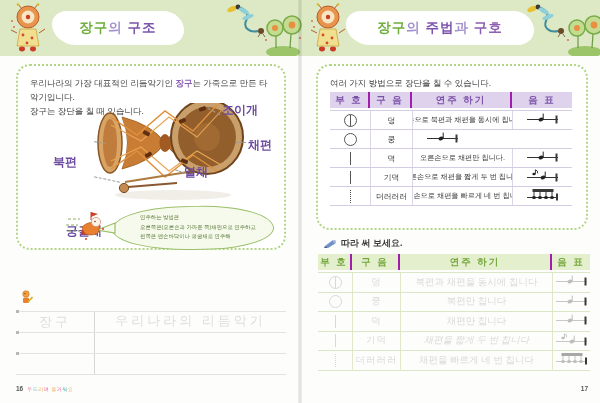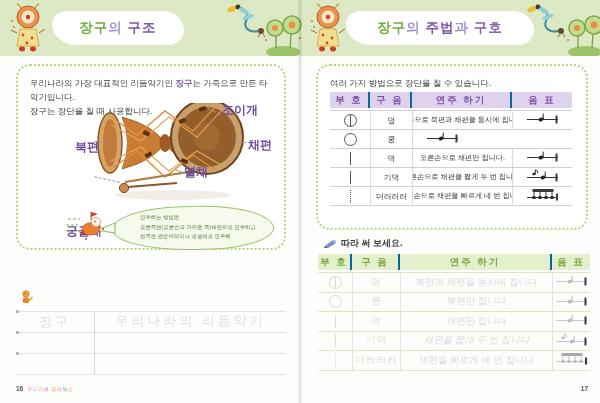--- a/index.html
+++ b/index.html
@@ -56,21 +56,21 @@
   .p-c1 { width:78px; display:flex; align-items:center; justify-content:center; }
   .p-c2 { flex:1; border-left:1px solid #d6d6d6; display:flex; align-items:flex-start; justify-content:center; }
   .trace-big { font-size:13px; color:#dedede; letter-spacing:3px; white-space:nowrap; }
 
   
   .rt { position:absolute; }
   #tech-table  { left:330px; top:92px;  width:242px; }
   #trace-table { left:318px; top:254px; width:272px; }
   .t-head { display:flex; margin-bottom:2px; }
   .t-hcell { height:16px; display:flex; align-items:center; justify-content:center;
-             font-weight:bold; font-size:9.5px; letter-spacing:2px; border-right:2px solid #0369a1; }
+             font-weight:bold; font-size:9.5px; letter-spacing:2px; border-right:2px solid #a21caf; }
   .t-hcell:last-child { border-right:none; }
   .theme-purple .t-hcell { background:#ded2ec; color:#7a50a8; }
   .theme-green  .t-hcell { background:#e3efcd; color:#75a63b; }
   .t-body { border-top:1px solid; }
   .theme-purple .t-body { border-color:#d4cde2; }
   .theme-green  .t-body { border-color:#dbe6c6; }
   .t-row { display:flex; border-bottom:1px solid; }
   .theme-purple .t-row { border-color:#d4cde2; height:19px; }
   .theme-green  .t-row { border-color:#dbe6c6; height:19.5px; }
   .t-cell { display:flex; align-items:center; justify-content:center; overflow:hidden; }
@@ -197,21 +197,21 @@
       <div class="page-title" id="right-title"><span style="color: rgb(111, 175, 61);">장구</span><span style="color: rgb(162, 146, 207);">의</span><span style="color: rgb(125, 85, 173);"> 주법</span><span style="color: rgb(162, 146, 207);">과</span><span style="color: rgb(141, 95, 176);"> 구호</span></div>
     </div>
   </div>
 
   <div class="gutter"></div>
 
   <div class="content-box box-left"></div>
 
   <div class="intro intro-left">
     <span>우리나라의 가장 대표적인 리듬악기인 </span><span class="hl-purple">장구</span><span>는 가죽으로 만든 타악기입니다.</span><br>
-    <span>장구는 장단을 칠 때 사용합니다.</span>
+    <span>장구는 장단을 칠 때 있습니다.</span>
   </div>
 
   <svg id="drum-svg" width="160" height="100" viewBox="0 0 160 100">
     <ellipse cx="78" cy="92" rx="58" ry="5" fill="#f1ede7"></ellipse>
 
     <path d="M27,14 Q58,22 70,40 Q58,58 27,66 Q38,40 27,14 Z" fill="#c87c34" stroke="#9a5c22" stroke-width="0.8"></path>
     <path d="M112,2 Q80,24 70,40 Q80,56 112,68 Q99,36 112,2 Z" fill="#b96f2e" stroke="#8a4e1c" stroke-width="0.8"></path>
     <ellipse cx="70" cy="40" rx="5.5" ry="9" fill="#a05a22"></ellipse>
 
     <ellipse cx="15" cy="40" rx="12" ry="30" fill="#d9a566" stroke="#8a5626" stroke-width="1.5"></ellipse>
@@ -233,21 +233,21 @@
 
     <line x1="30" y1="79" x2="93" y2="69" stroke="#ad7a3f" stroke-width="2.2"></line>
     <ellipse cx="95" cy="69" rx="4.5" ry="2" fill="#8a5a28" transform="rotate(-9 95 69)"></ellipse>
     <line x1="33" y1="84" x2="82" y2="80" stroke="#8a5830" stroke-width="2.2"></line>
     <circle cx="29" cy="85" r="4.6" fill="#c68a50" stroke="#754a20" stroke-width="1"></circle>
   </svg>
 
   <div id="drum-labels">
       <div class="drum-label" style="left: 222px; top: 102px;">조이개</div>
       <div class="dash" style="left: 207px; top: 111px; width: 14px; transform: rotate(28deg);"></div>
-      <div class="drum-label" style="left: 53px; top: 139px; margin-left: 22px;">북편</div>
+      <div class="drum-label" style="left: 53px; top: 154px;">북편</div>
       <div class="dash" style="left: 94px; top: 142px; width: 12px; transform: rotate(8deg);"></div>
       <div class="drum-label" style="left: 248px; top: 137px;">채편</div>
       <div class="dash" style="left: 236px; top: 142px; width: 10px; transform: rotate(0deg);"></div>
       <div class="drum-label" style="left: 184px; top: 164px;">열채</div>
       <div class="dash" style="left: 175px; top: 171px; width: 10px; transform: rotate(20deg);"></div>
       <div class="drum-label" style="left: 66px; top: 183px; margin-top: 40px;">궁굴채</div>
       <div class="dash" style="left: 94px; top: 179px; width: 26px; transform: rotate(12deg);"></div>
     </div>
 
   <div class="bubble"></div>

